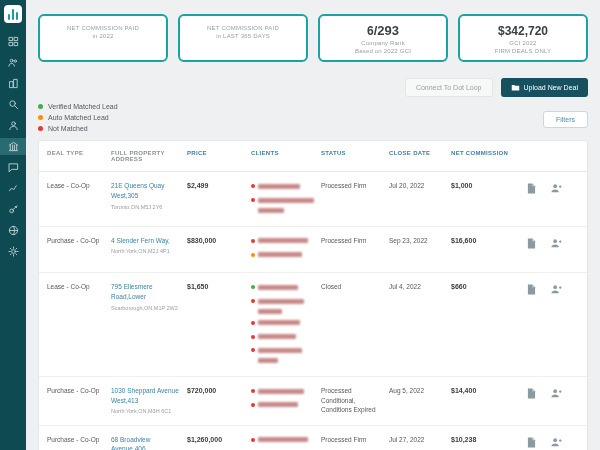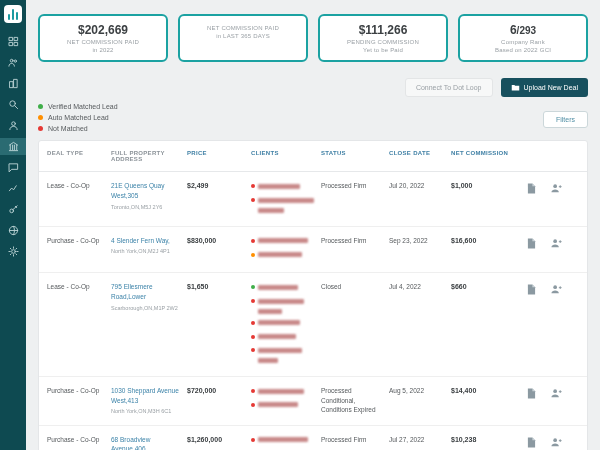--- a/index.html
+++ b/index.html
@@ -30,21 +30,21 @@
   .side-icon.active { background:#2a6b72; }
   
   .main { margin-left:26px; padding:14px 12px 0 12px; height:450px; }
   
   .cards { display:flex; gap:10px; }
   .card {
     flex:1; background:#fff; border:2px solid #1ba2a2; border-radius:6px;
     text-align:center; padding:7px 2px 6px; min-height:48px;
   }
   .card .value { font-size:12px; font-weight:bold; color:#3c4043; }
-  .card .value .suffix { font-size:10px; font-weight:bold; color:#3c4043; }
+  .card .value .suffix { font-size:13px; font-weight:bold; color:#3c4043; }
   .card .label { font-size:6px; color:#9aa0a5; margin-top:2px; letter-spacing:.2px; }
   
   .actions { display:flex; justify-content:flex-end; gap:8px; margin:16px 0 4px; }
   .btn-light {
     background:#f7f8f8; border:1px solid #e3e5e6; color:#9aa0a5;
     font-size:7px; padding:5px 10px; border-radius:3px; cursor:pointer;
     font-family:"Liberation Sans",sans-serif;
   }
   .btn-dark {
     background:#17505e; border:none; color:#fff; font-size:7px; padding:5px 10px;
@@ -164,37 +164,36 @@
         <circle cx="12" cy="12" r="4"></circle>
         <path d="M12 2v3M12 19v3M2 12h3M19 12h3M5 5l2 2M17 17l2 2M19 5l-2 2M7 17l-2 2"></path>
       </svg>
     </div>
 </div>
 
 <div class="main">
 
   <div class="cards">
     <div class="card">
-      <div class="value"><span>$202,669</span><span class="suffix"></span></div>
       <div class="label">NET COMMISSION PAID</div>
       <div class="label">in 2022</div>
     </div>
     <div class="card">
       <div class="label">NET COMMISSION PAID</div>
       <div class="label">in LAST 365 DAYS</div>
-    </div>
-    <div class="card">
-      <div class="value"><span>$111,266</span><span class="suffix"></span></div>
-      <div class="label">PENDING COMMISSION</div>
-      <div class="label">Yet to be Paid</div>
     </div>
     <div class="card">
       <div class="value"><span>6</span><span class="suffix">/293</span></div>
       <div class="label">Company Rank</div>
       <div class="label">Based on 2022 GCI</div>
+    </div>
+    <div class="card">
+      <div class="value"><span>$342,720</span><span class="suffix"></span></div>
+      <div class="label">GCI 2022</div>
+      <div class="label">FIRM DEALS ONLY</div>
     </div>
   </div>
 
   <div class="actions">
     <button class="btn-light">Connect To Dot Loop</button>
     <button class="btn-dark">
       <svg width="9" height="9" viewBox="0 0 24 24">
           <path d="M2 5h7l2 2h11v13H2z" fill="#ffffff"></path>
         </svg>
       <span>Upload New Deal</span>

